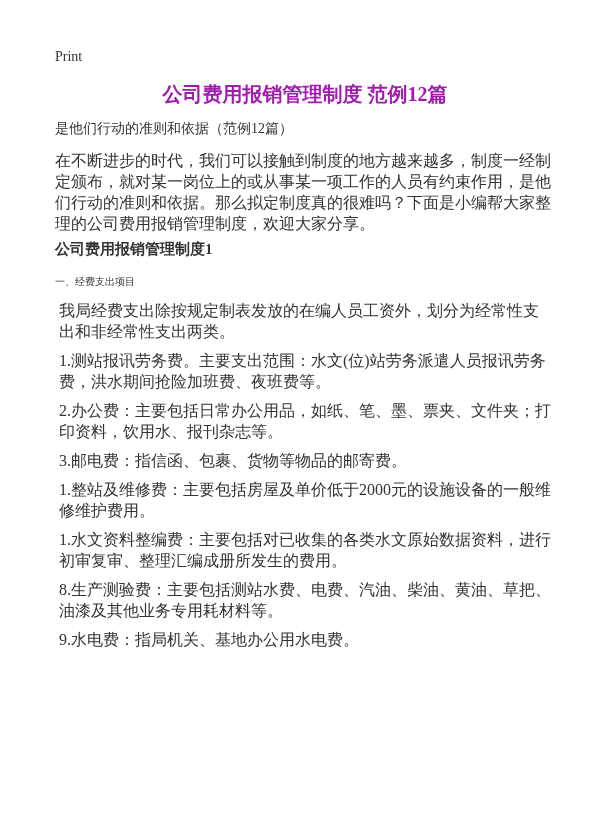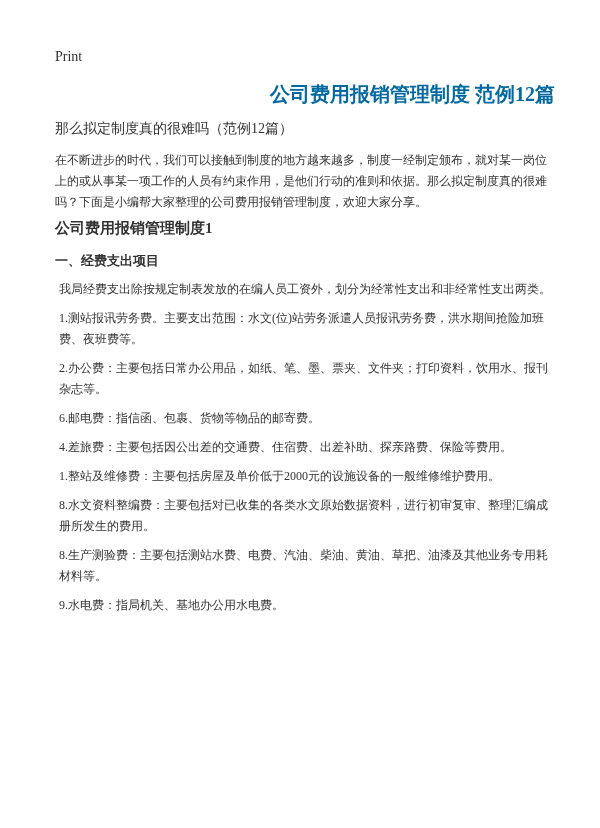--- a/index.html
+++ b/index.html
@@ -22,79 +22,78 @@
     background: #ffffff;
   }
   .print-link {
     font-size: 14px;
     line-height: 14px;
     color: #333333;
   }
   .doc-title {
     font-size: 20px;
     font-weight: bold;
-    text-align: right;
+    text-align: center;
     margin: 20px 0 4px 0;
     line-height: 20px;
-    color: #0369a1;
+    color: #a21caf;
   }
   .doc-subtitle {
     font-size: 14px;
     line-height: 15px;
     margin-top: 17px;
   }
   .para {
-    font-size: 12px;
+    font-size: 16px;
     line-height: 21px;
     margin: 8px 0 0 0;
     text-align: left;
     word-break: break-all;
   }
   .intro {
     margin-top: 14px;
   }
   .h-section {
     font-size: 15px;
     font-weight: bold;
     line-height: 21px;
     margin: 5px 0 0 0;
   }
   .h-sub {
-    font-size: 13px;
-    font-weight: bold;
+    font-size: 10px;
+    font-weight: normal;
     line-height: 21px;
     margin: 11px 0 0 0;
   }
   .para-list {
     margin: 4px;
     padding: 0;
   }
 </style>
 </head>
 <body>
 
 <div class="page">
 
   <div class="print-link">Print</div>
 
   <h1 class="doc-title">公司费用报销管理制度 范例12篇</h1>
 
-  <div class="doc-subtitle">那么拟定制度真的很难吗（范例12篇）</div>
+  <div class="doc-subtitle">是他们行动的准则和依据（范例12篇）</div>
 
   <p class="para intro">在不断进步的时代，我们可以接触到制度的地方越来越多，制度一经制定颁布，就对某一岗位上的或从事某一项工作的人员有约束作用，是他们行动的准则和依据。那么拟定制度真的很难吗？下面是小编帮大家整理的公司费用报销管理制度，欢迎大家分享。</p>
 
   <h2 class="h-section">公司费用报销管理制度1</h2>
 
   <h2 class="h-sub">一、经费支出项目</h2>
 
   <div class="para-list">
       <p class="para">我局经费支出除按规定制表发放的在编人员工资外，划分为经常性支出和非经常性支出两类。</p>
       <p class="para">1.测站报讯劳务费。主要支出范围：水文(位)站劳务派遣人员报讯劳务费，洪水期间抢险加班费、夜班费等。</p>
       <p class="para">2.办公费：主要包括日常办公用品，如纸、笔、墨、票夹、文件夹；打印资料，饮用水、报刊杂志等。</p>
-      <p class="para">6.邮电费：指信函、包裹、货物等物品的邮寄费。</p>
-      <p class="para">4.差旅费：主要包括因公出差的交通费、住宿费、出差补助、探亲路费、保险等费用。</p>
+      <p class="para">3.邮电费：指信函、包裹、货物等物品的邮寄费。</p>
       <p class="para">1.整站及维修费：主要包括房屋及单价低于2000元的设施设备的一般维修维护费用。</p>
-      <p class="para">8.水文资料整编费：主要包括对已收集的各类水文原始数据资料，进行初审复审、整理汇编成册所发生的费用。</p>
+      <p class="para">1.水文资料整编费：主要包括对已收集的各类水文原始数据资料，进行初审复审、整理汇编成册所发生的费用。</p>
       <p class="para">8.生产测验费：主要包括测站水费、电费、汽油、柴油、黄油、草把、油漆及其他业务专用耗材料等。</p>
       <p class="para">9.水电费：指局机关、基地办公用水电费。</p>
     </div>
 
 </div>
 
 </body></html>

